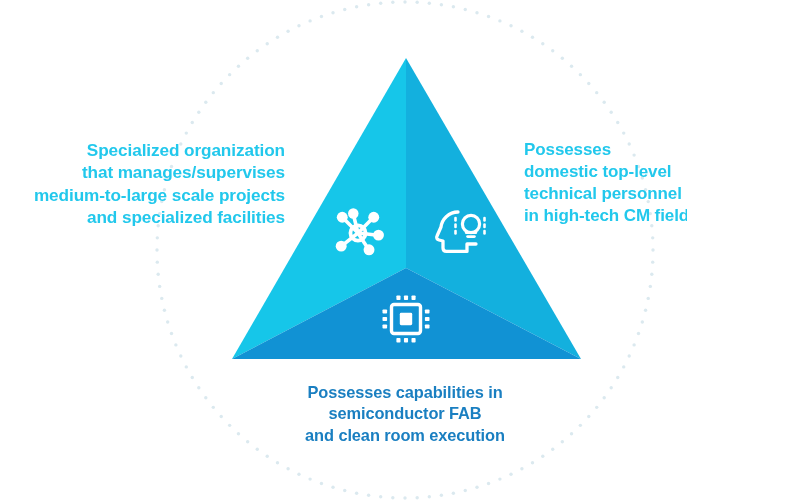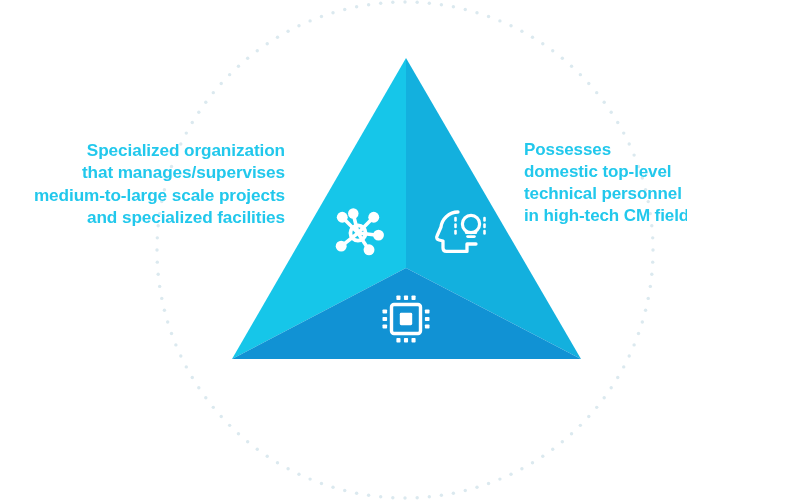--- a/index.html
+++ b/index.html
@@ -278,14 +278,17 @@
   <div class="callout" id="callout-left">Specialized organization
 that manages/supervises
 medium-to-large scale projects
 and specialized facilities</div>
 
   <div class="callout" id="callout-right">Possesses
 domestic top-level
 technical personnel
 in high-tech CM field</div>
 
+  <div class="callout" id="callout-bottom">Possesses capabilities in
+semiconductor FAB
+and clean room execution</div>
 
 </div>
 
 </body></html>

